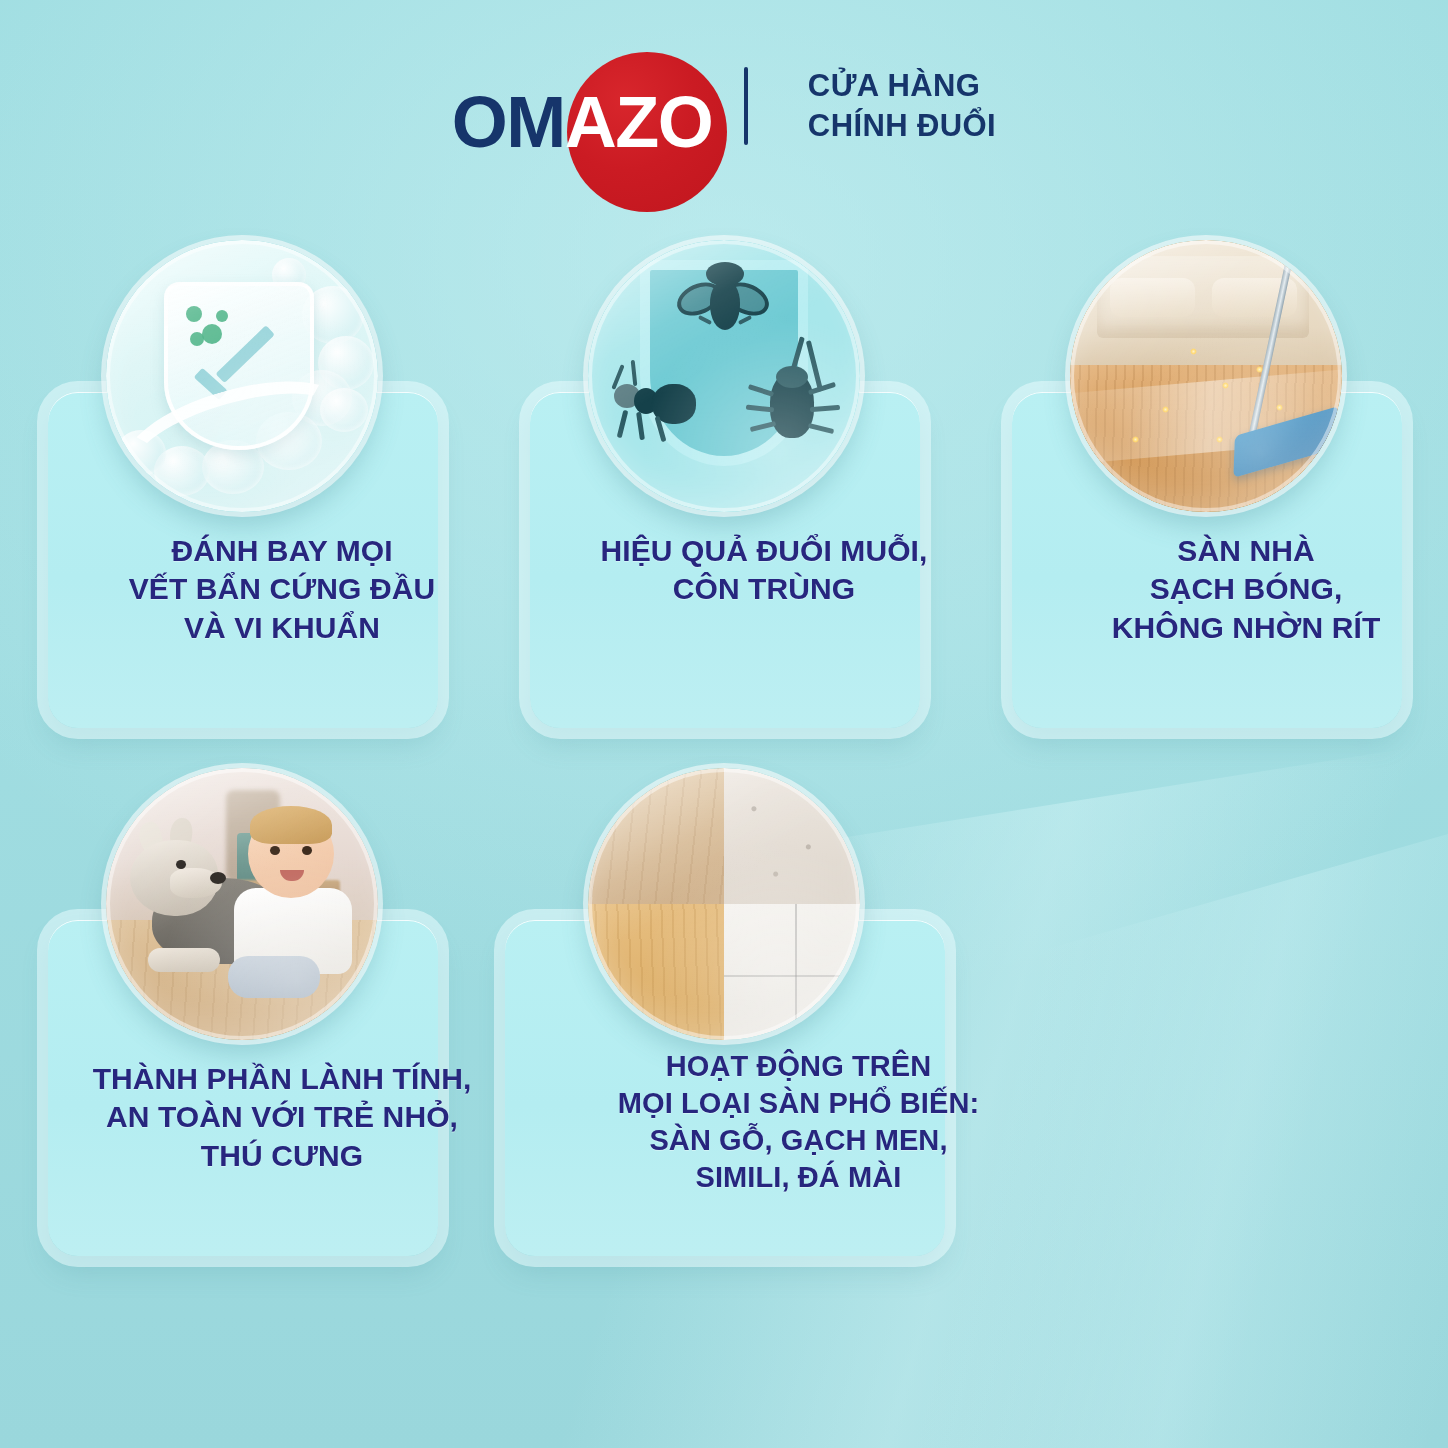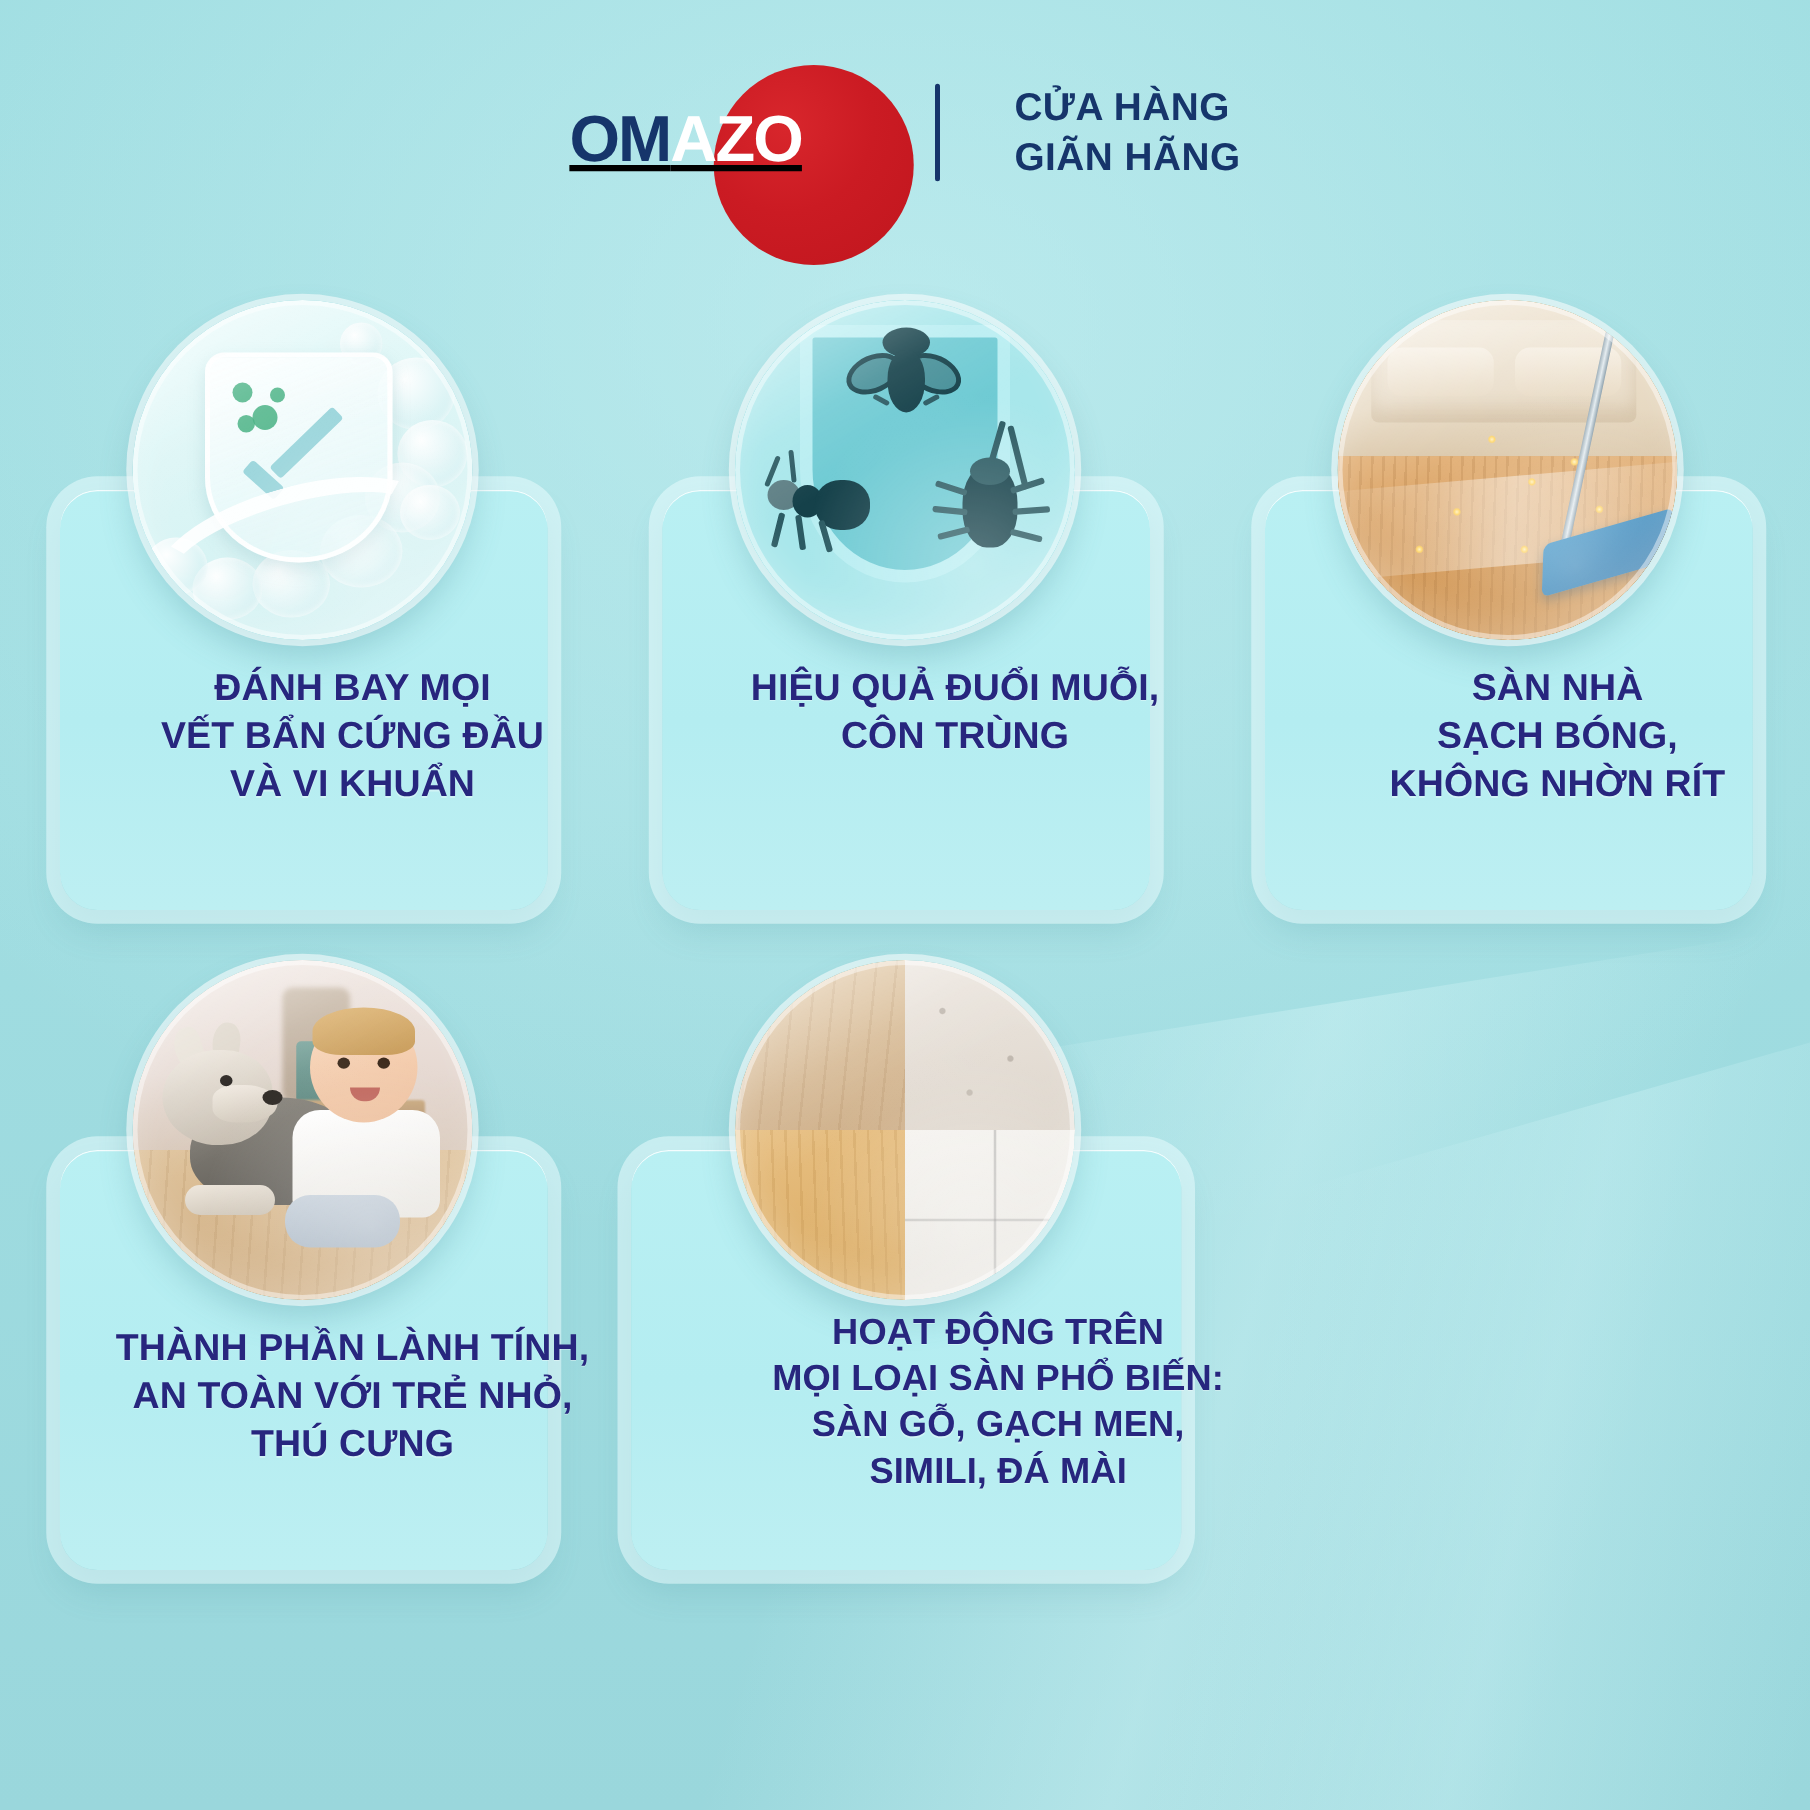--- a/index.html
+++ b/index.html
@@ -39,22 +39,22 @@
   }
   .logo-lockup { position:relative; display:flex; align-items:center; height:140px; }
   .logo-mark { position:relative; width:286px; height:140px; }
   .logo-circle {
     position:absolute; left:115px; top:16px;
     width:160px; height:160px; border-radius:50%;
     background:radial-gradient(circle at 36% 30%, #D8262C 0%, #CB1B23 46%, #C0161E 100%);
   }
   .logo-word {
     position:absolute; left:0; top:50px;
-    font-size:52px; font-weight:800; letter-spacing:-1.5px;
-    line-height:1; white-space:nowrap;text-decoration:underline;
+    font-size:72px; font-weight:800; letter-spacing:-1.5px;
+    line-height:1; white-space:nowrap;
   }
   .logo-word .lw-dark { color:#16356B; }
   .logo-word .lw-light { color:#FFFFFF; }
   .logo-divider {
     width:4px; height:78px; background:#16356B; margin:0 24px 0 6px; border-radius:2px;
     align-self:center;
   }
   .logo-tagline {
     color:#16356B; font-weight:800; font-size:31px; line-height:1.28;
     letter-spacing:.4px; white-space:nowrap;margin-left:36px;
@@ -281,21 +281,21 @@
   <div class="logo-lockup">
     <div class="logo-mark">
       <div class="logo-circle"></div>
       <div class="logo-word">
         <span class="lw-dark">OM</span><span class="lw-light">AZO</span>
       </div>
     </div>
     <div class="logo-divider"></div>
     <div class="logo-tagline">
       <div>CỬA HÀNG</div>
-      <div>GIÃN HÃNG</div>
+      <div>CHÍNH ĐUỔI</div>
     </div>
   </div>
 </div>
 
 <div id="feature-grid">
 
   <div class="feature-cell">
     <div class="feature-card"></div>
     <div class="feature-bubble">
       <div class="bub-inner">

